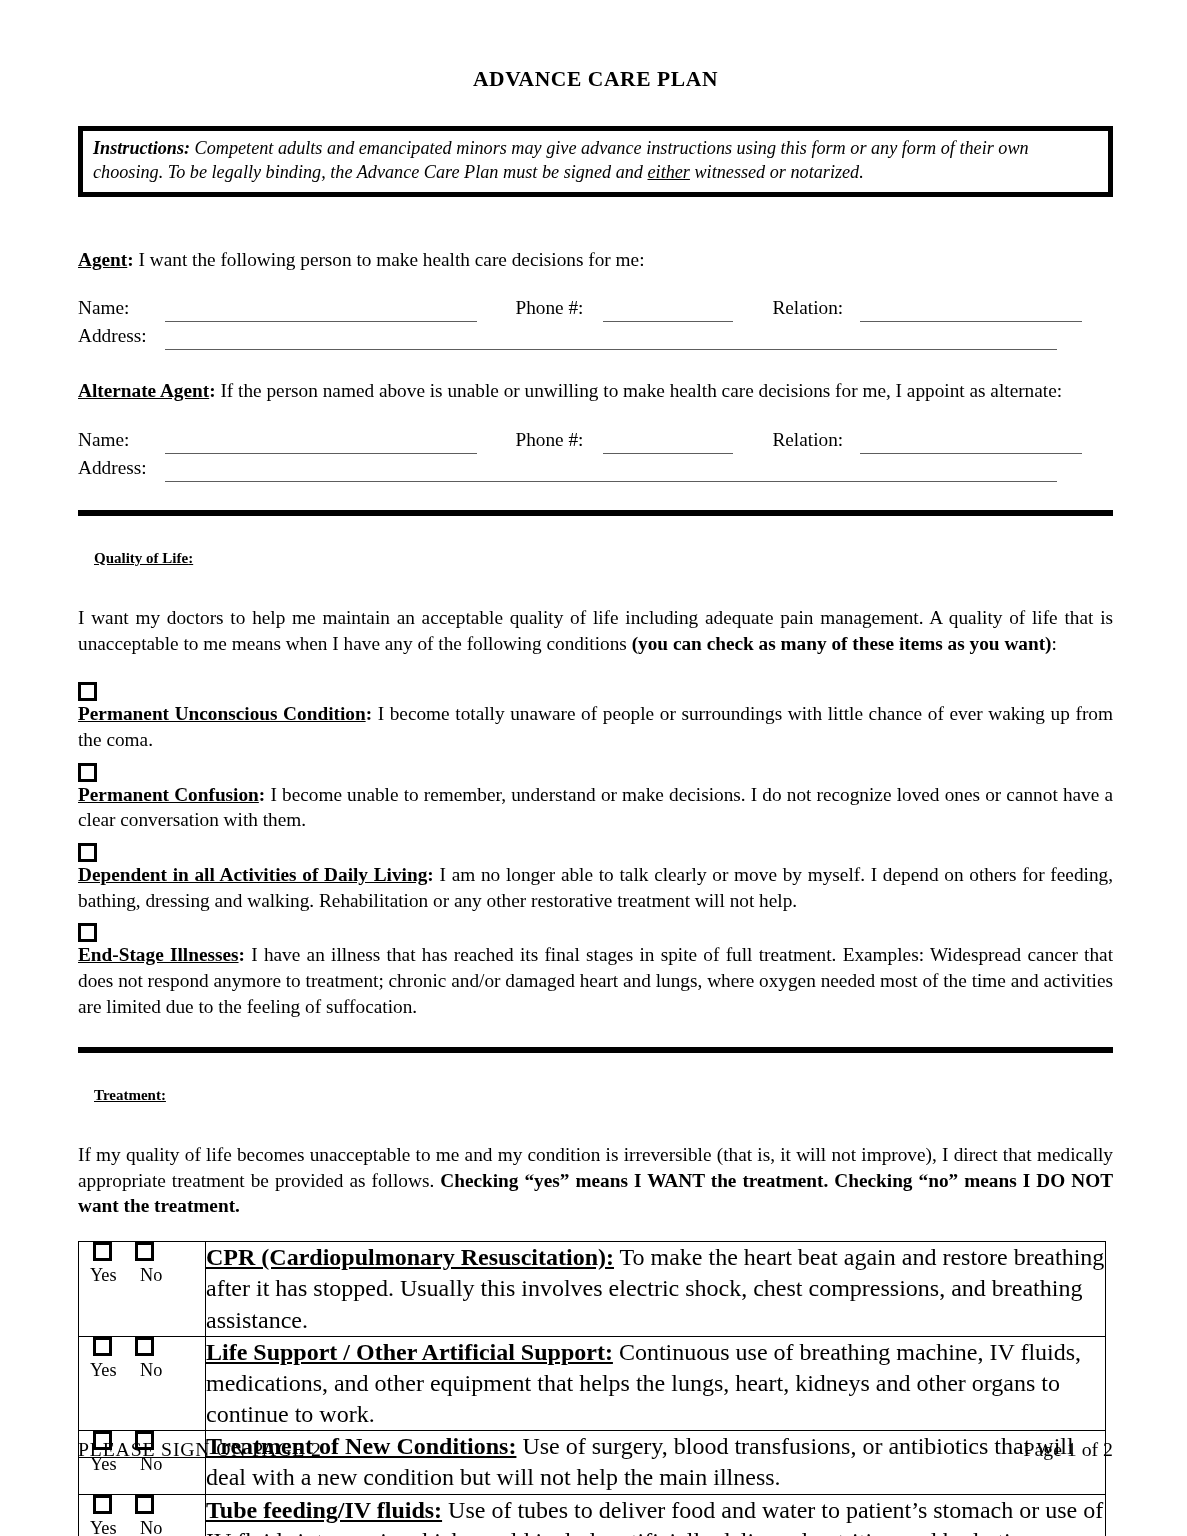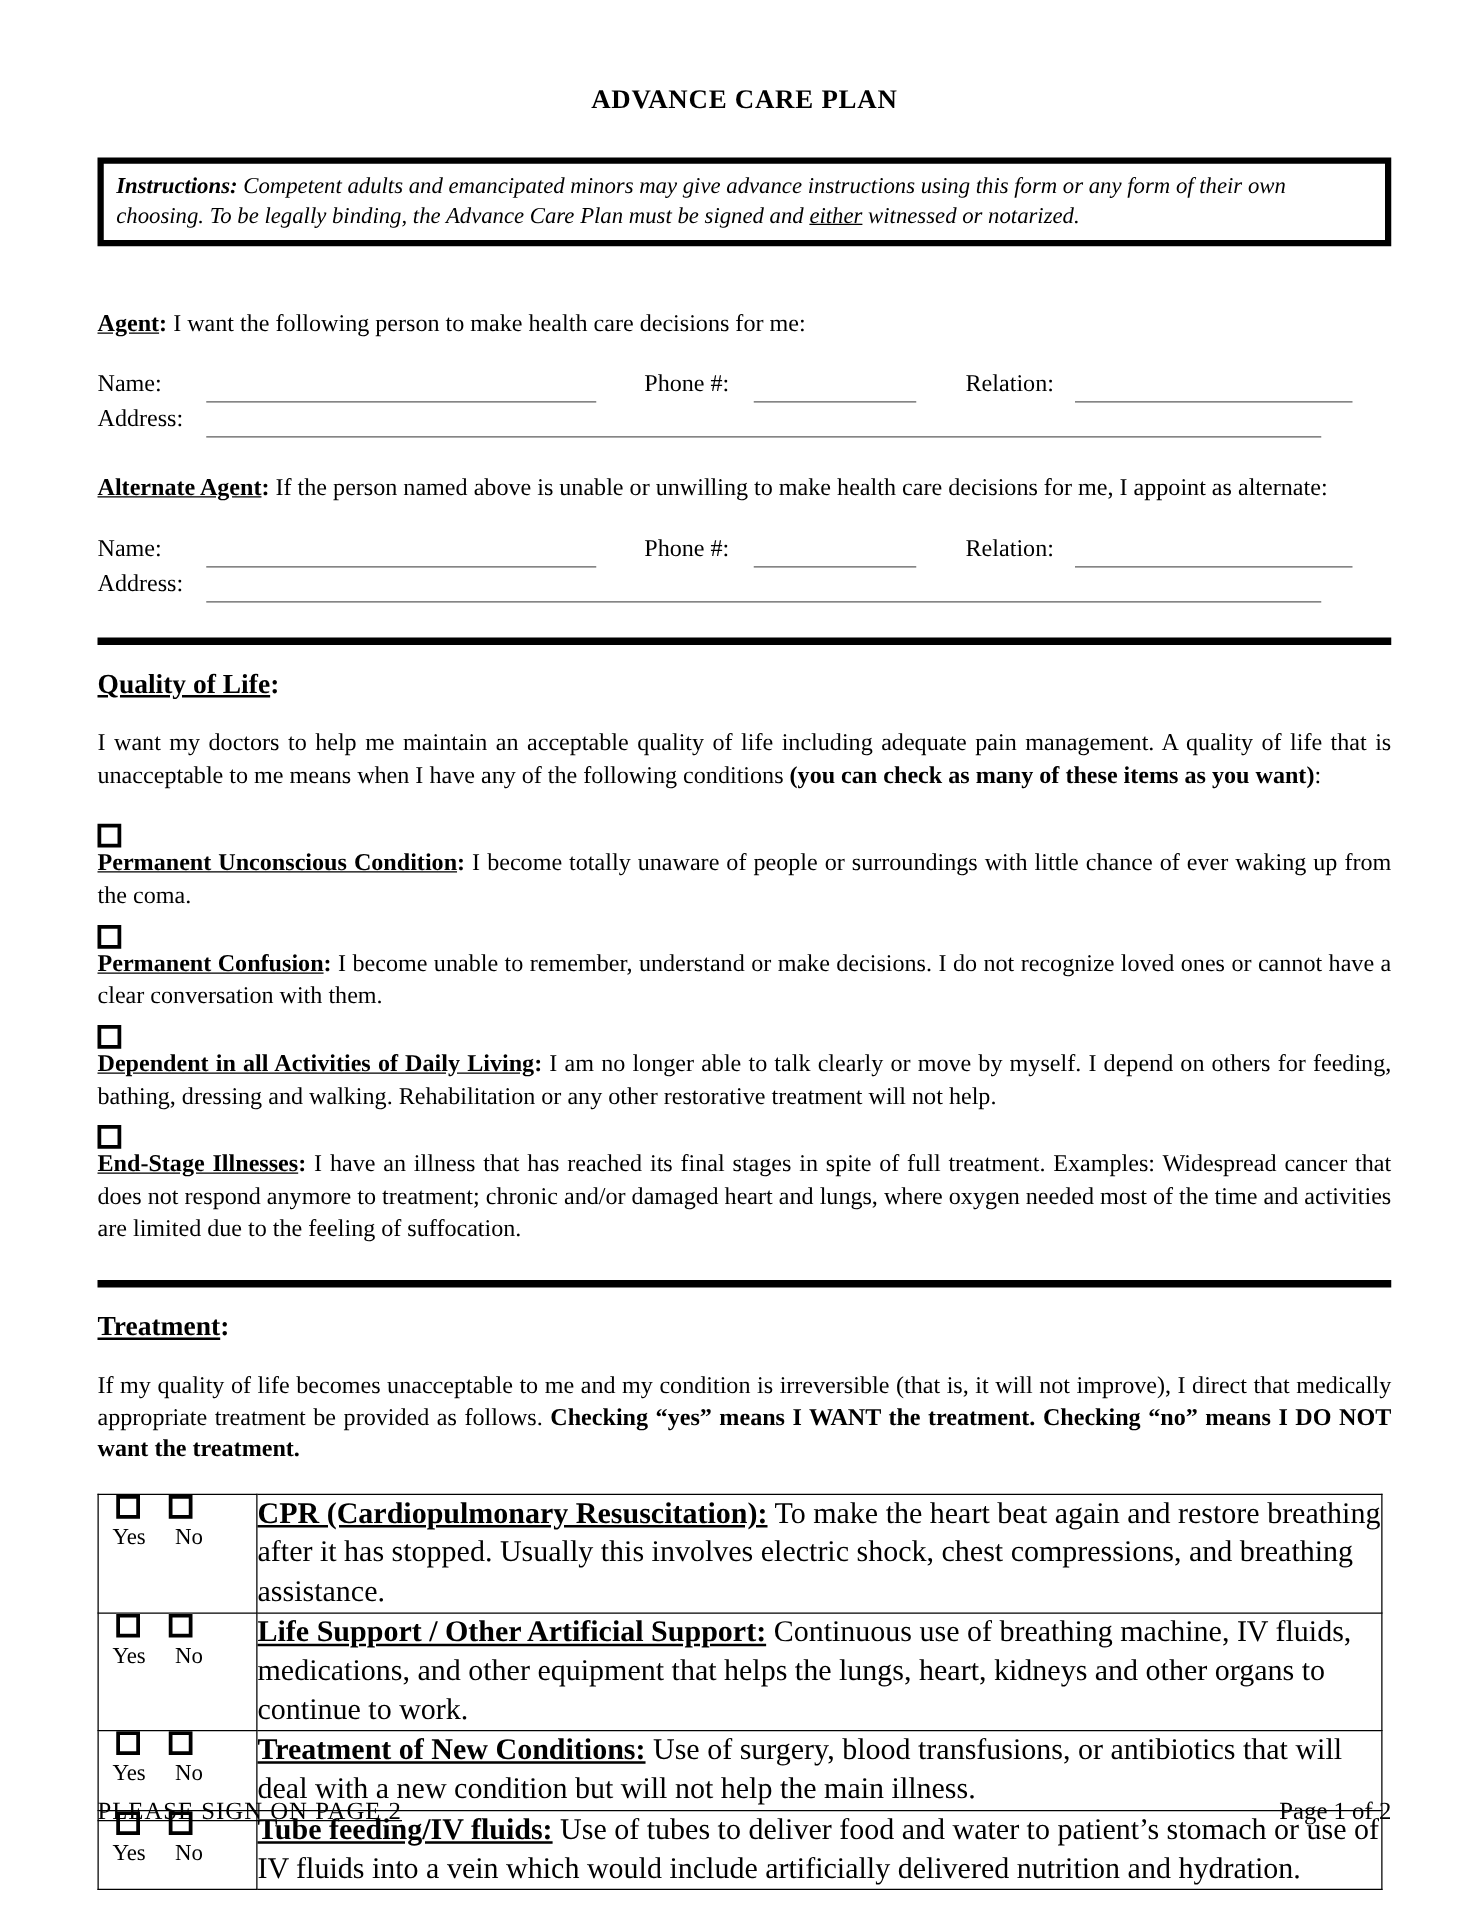--- a/index.html
+++ b/index.html
@@ -102,23 +102,24 @@
   
   .divider {
     width: 1035px;
     height: 6px;
     background: #000;
     margin: 0;
   }
 
   
   .sec-head {
-    font-size: 22px;
+    font-size: 15px;
     font-weight: bold;
-    margin: 0;
+    margin: 16px;
+    text-decoration: underline;
   }
   .sec-head .u2 { text-decoration: underline; }
 
   
   .check-list { margin: 0; padding: 0; }
   .check-item {
     display: flex;
     align-items: flex-start;
     margin-bottom: 4px;
     flex-direction: column;

